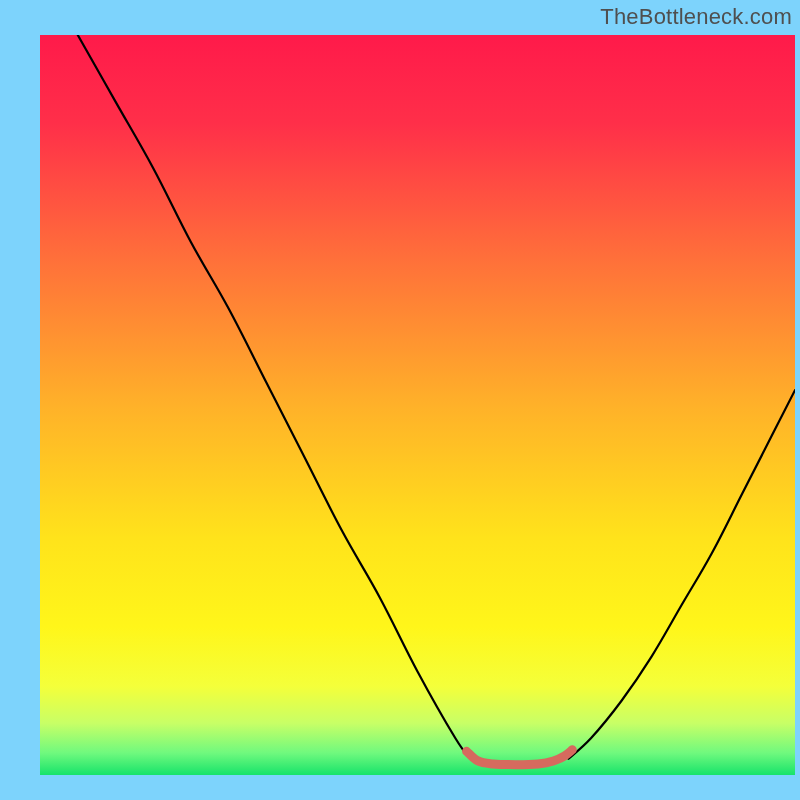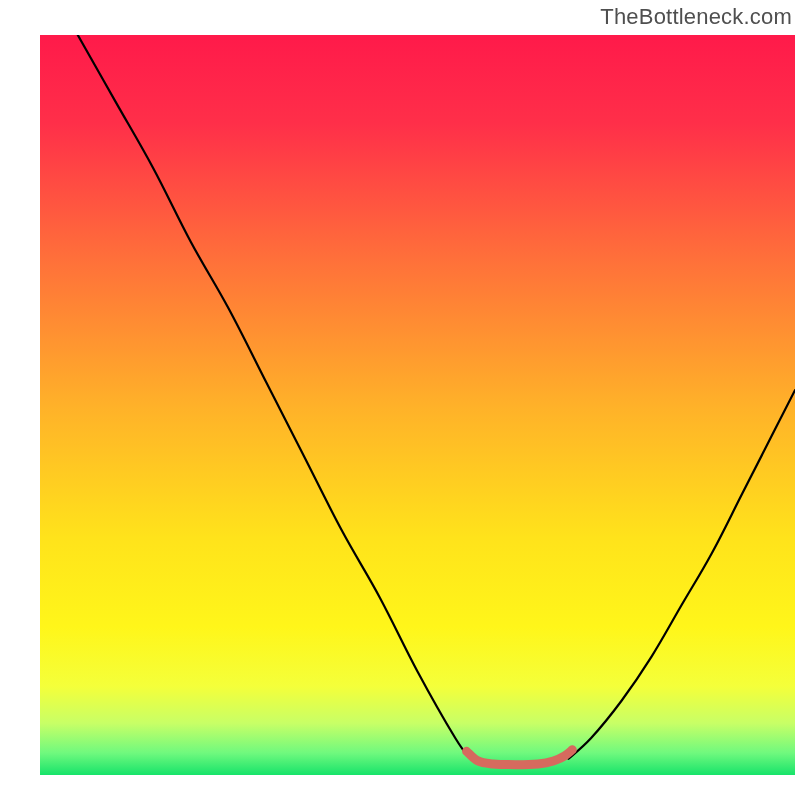--- a/index.html
+++ b/index.html
@@ -10,21 +10,21 @@
     background: #000;
     overflow: hidden;
     font-family: Arial, Helvetica, sans-serif;
   }
   .frame {
     position: absolute;
     left: 0;
     top: 0;
     width: 800px;
     height: 800px;
-    background: #ffffff;
+    background: #7dd3fc;
   }
   .plot-area {
     position: absolute;
     left: 40px;
     top: 35px;
     width: 755px;
     height: 740px;
     overflow: hidden;
   }
   .gradient {

